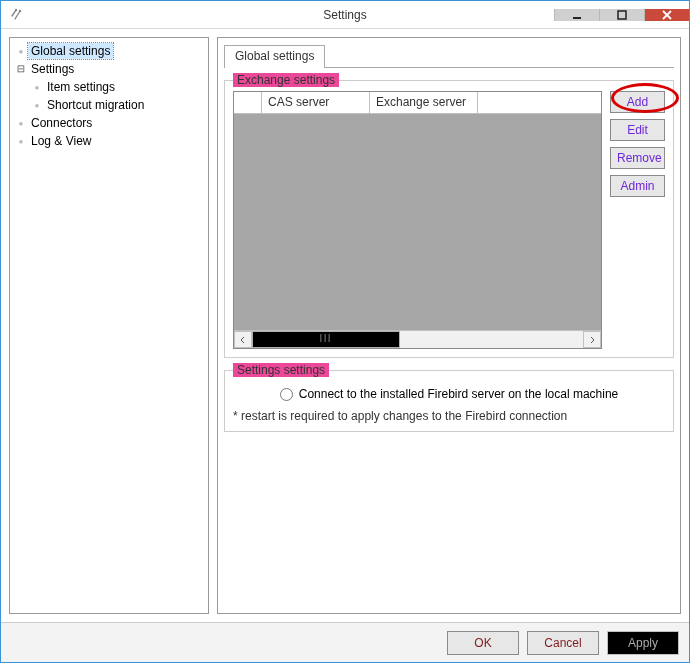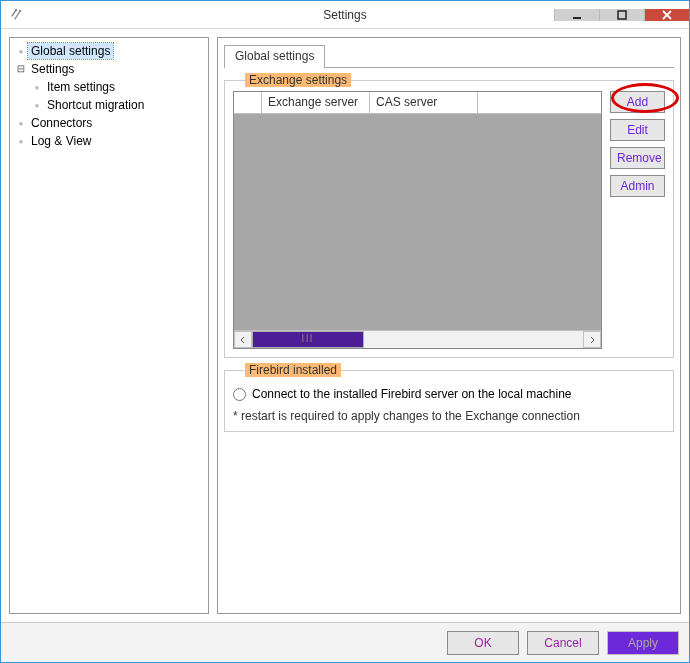--- a/index.html
+++ b/index.html
@@ -33,54 +33,54 @@
 
 .right-panel { flex: 1; border: 1px solid #999; display: flex; flex-direction: column; padding: 6px; }
 
 
 .tabs { display: flex; border-bottom: 1px solid #aaa; height: 24px; }
 .tab { border: 1px solid #aaa; border-bottom: none; background: #fff; padding: 3px 10px; margin-right: 2px; color: #333; cursor: default; position: relative; top: 1px; }
 .tab.active { background: #fff; }
 
 
 .groupbox { border: 1px solid #ccc; margin-top: 12px; padding: 10px 8px 8px 8px; position: relative; }
-.groupbox-title { position: absolute; top: -8px; left: 20px; background: #fdba74; padding: 0 4px; color: #333; }
+.groupbox-title { position: absolute; top: -8px; left: 8px; background: #ec4899; padding: 0 4px; color: #333; }
 
 
 .exch-row { display: flex; gap: 8px; }
 .grid-wrap { flex: 1; border: 1px solid #888; display: flex; flex-direction: column; height: 258px; }
 .grid-header { display: flex; background: #fff; border-bottom: 1px solid #c0c0c0; height: 22px; }
 .gh { border-right: 1px solid #c0c0c0; padding: 3px 6px; color: #333; }
 .gh:first-child { width: 28px; }
 .gh.c1 { width: 108px; }
 .gh.c2 { width: 108px; }
 .gh.c3 { flex: 1; }
 .grid-body { flex: 1; background: #a7a7a7; }
 .grid-scroll { height: 18px; background: #f1f1f1; display: flex; border-top: 1px solid #c0c0c0; }
 .sbtn { width: 18px; border: 1px solid #c0c0c0; display: flex; align-items: center; justify-content: center; }
 .strack { flex: 1; display:flex; }
-.sthumb { width: 112px; background:#4c1d95; border:1px solid #b0b0b0; border-radius: 1px; }
+.sthumb { width: 148px; background:#000000; border:1px solid #b0b0b0; border-radius: 1px; }
 .sgrip { text-align: center; color: #888; letter-spacing: 2px; font-size: 10px; line-height: 14px; }
 
 .btn-col { width: 55px; display: flex; flex-direction: column; gap: 6px; }
 .btn { height: 22px; border: 1px solid #8a8a8a; background: #e7e7e7; color: #6d28d9; cursor: default; }
 
 
 .highlight { position: absolute; border: 3px solid #d90000; border-radius: 50%/50%; pointer-events: none; }
 
 
-.radio-row { display: flex; align-items: center; gap: 6px; margin: 6px 0; }
+.radio-row { display: flex; align-items: center; gap: 6px; margin: 6px 0; justify-content: center; }
 .radio-row input { margin: 0; }
 
 .note { color: #333; margin-top: 8px; }
 
 
 .footer { height: 40px; border-top: 1px solid #ccc; display: flex; justify-content: flex-end; align-items: center; padding: 0 10px; gap: 8px; background: #f3f3f3; }
-.fbtn { width: 72px; height: 24px; border: 1px solid #8a8a8a; background: #e7e7e7; color: #a21caf; }
-.fbtn.disabled { color: #aaa; border-color: #c0c0c0; background: #6d28d9; }
+.fbtn { width: 72px; height: 24px; border: 1px solid #8a8a8a; background: #e7e7e7; color: #7f1d1d; }
+.fbtn.disabled { color: #aaa; border-color: #c0c0c0; background: #000000; }
 
 </style>
 </head>
 <body>
 
 <div class="window">
 
   <div class="titlebar">
     <div class="titlebar-icon">
       <svg width="14" height="14" viewBox="0 0 14 14">
@@ -143,22 +143,22 @@
       <div class="tabs">
         <div class="tab active">Global settings</div>
       </div>
 
       <div class="groupbox" style="position:relative;">
         <div class="groupbox-title">Exchange settings</div>
         <div class="exch-row">
           <div class="grid-wrap">
             <div class="grid-header">
               <div class="gh"></div>
+              <div class="gh c2">CAS server</div>
               <div class="gh c1">Exchange server</div>
-              <div class="gh c2">CAS server</div>
             </div>
             <div class="grid-body"></div>
             <div class="grid-scroll">
               <div class="sbtn">
                 <svg width="8" height="8">
                     <path d="M5 1 2 4l3 3" stroke="#555" fill="none"></path>
                   </svg>
               </div>
               <div class="strack">
                 <div class="sthumb">
@@ -176,26 +176,26 @@
             <button class="btn">Add</button>
             <button class="btn">Edit</button>
             <button class="btn">Remove</button>
             <button class="btn">Admin</button>
           </div>
         </div>
         <div class="highlight" style="top:2px; right:-6px; width:68px; height:30px;"></div>
       </div>
 
       <div class="groupbox">
-        <div class="groupbox-title">Firebird installed</div>
+        <div class="groupbox-title">Settings settings</div>
         <label class="radio-row">
           <input type="radio" name="fb" style="">
           <span>Connect to the installed Firebird server on the local machine</span>
         </label>
-        <div class="note">* restart is required to apply changes to the Exchange connection</div>
+        <div class="note">* restart is required to apply changes to the Firebird connection</div>
       </div>
 
     </div>
   </div>
 
   <div class="footer">
     <button class="fbtn">OK</button>
     <button class="fbtn">Cancel</button>
     <button class="fbtn disabled">Apply</button>
   </div>

